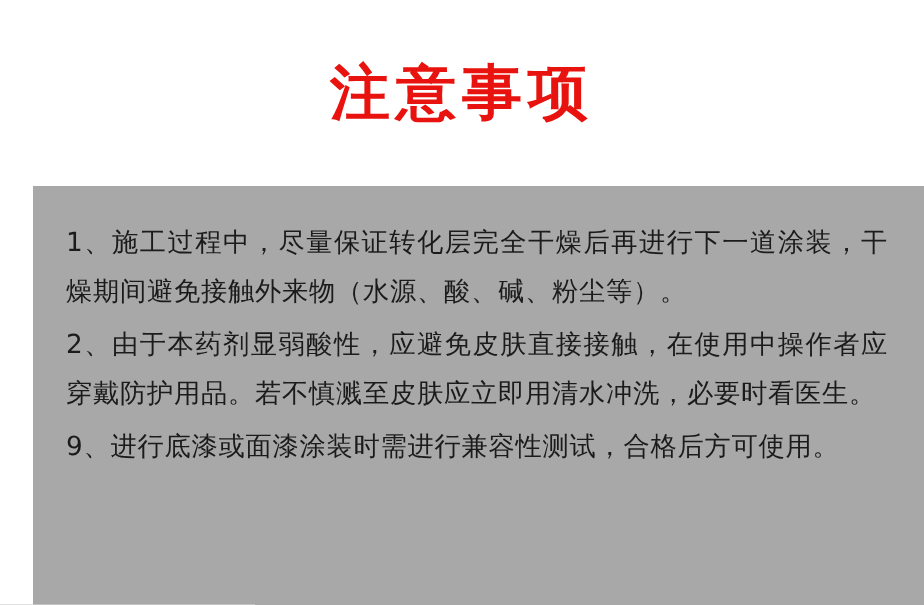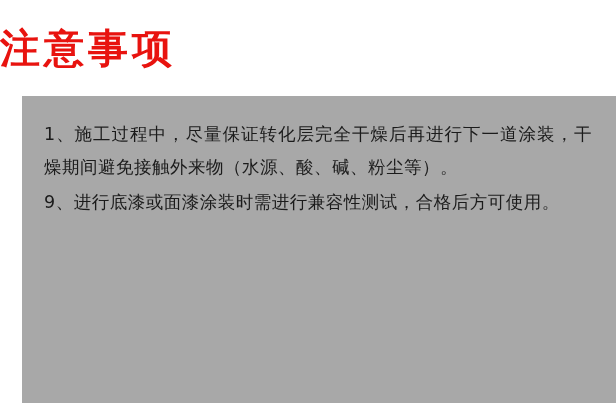--- a/index.html
+++ b/index.html
@@ -14,24 +14,24 @@
     overflow: hidden;
   }
   .page {
     position: relative;
     width: 616px;
     height: 403px;
     background: #ffffff;
     box-sizing: border-box;
   }
   .title-band {
-    height: 96px;
+    height: 124px;
     display: flex;
     align-items: center;
-    justify-content: flex-start;
+    justify-content: center;
     background: #ffffff;
   }
   .title {
     font-size: 40px;
     font-weight: bold;
     color: #e8130f;
     letter-spacing: 4px;
     line-height: 1;
     font-family: "DejaVu Sans", "Liberation Sans", sans-serif;
   }
@@ -56,16 +56,17 @@
 <body>
 
 <div class="page">
 
   <div class="title-band">
     <div class="title">注意事项</div>
   </div>
 
   <div class="body-band">
     <p class="para">1、施工过程中，尽量保证转化层完全干燥后再进行下一道涂装，干燥期间避免接触外来物（水源、酸、碱、粉尘等）。</p>
+    <p class="para">2、由于本药剂显弱酸性，应避免皮肤直接接触，在使用中操作者应穿戴防护用品。若不慎溅至皮肤应立即用清水冲洗，必要时看医生。</p>
     <p class="para">9、进行底漆或面漆涂装时需进行兼容性测试，合格后方可使用。</p>
   </div>
 
 </div>
 
 </body></html>

